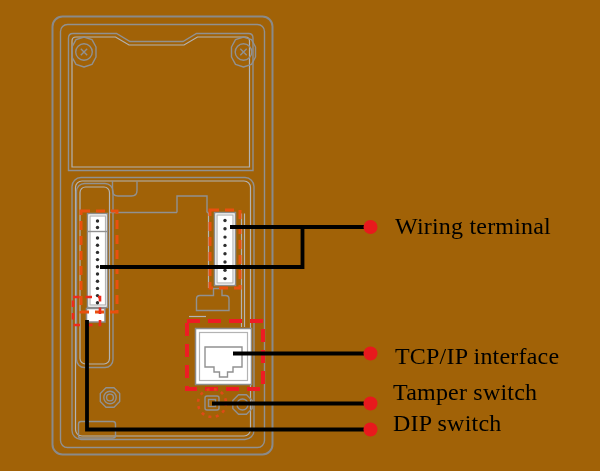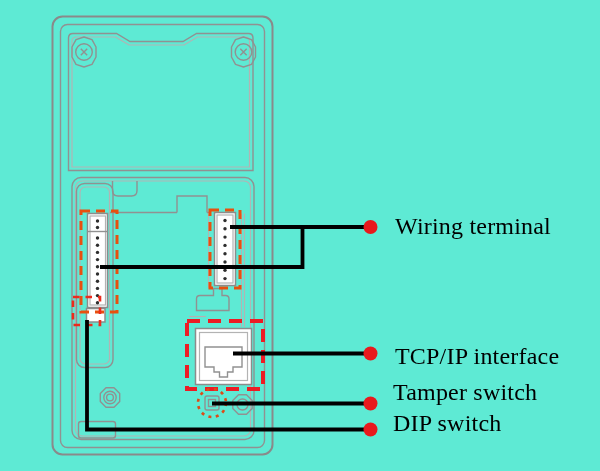--- a/index.html
+++ b/index.html
@@ -1,17 +1,17 @@
 <!DOCTYPE html>
 <html><head>
 <meta charset="utf-8">
 <style>
   html,body{margin:0;padding:0;background:#ffffff;}
   .stage{
-    position:relative;width:600px;height:471px;background:#5eead4;
+    position:relative;width:600px;height:471px;background:#a16207;
     font-family:"Liberation Serif", serif;overflow:hidden;
   }
   .diagram-svg{position:absolute;left:0;top:0;}
   .callout-label{
     position:absolute;font-size:24px;color:#000;white-space:nowrap;
     line-height:1;transform:translateY(-50%);letter-spacing:0.2px;
   }
   .lbl-wiring{left:395px;top:226px;}
   .lbl-tcp{left:395px;top:356px;}
   .lbl-tamper{left:393px;top:392px;}

